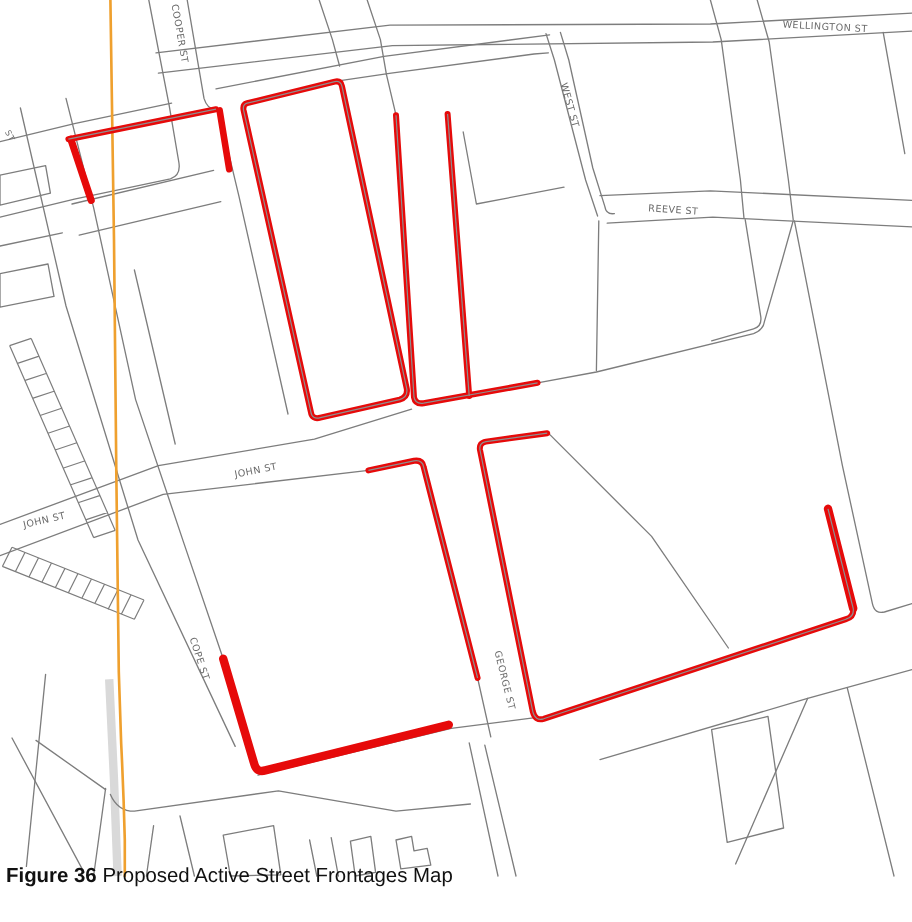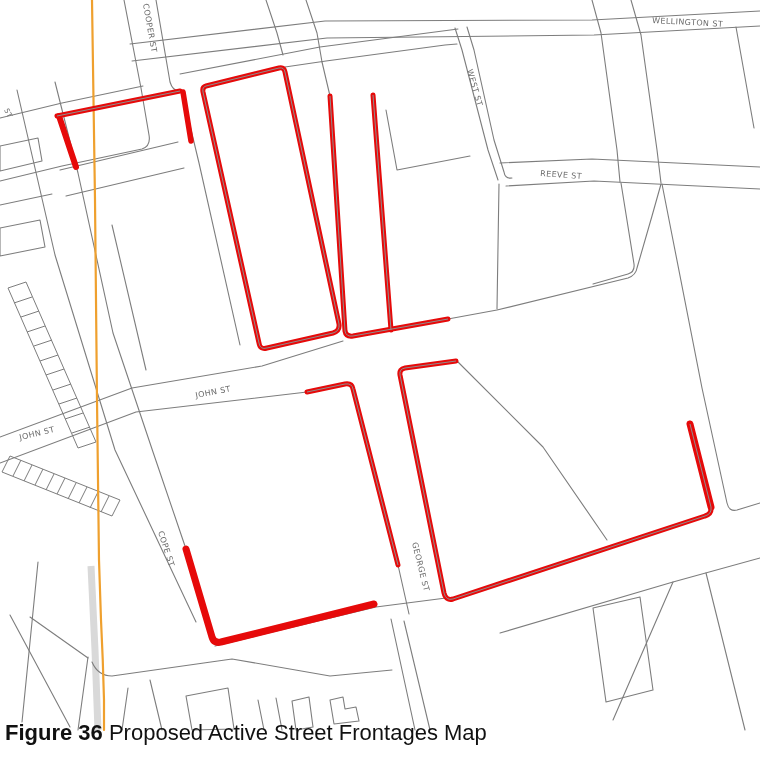--- a/index.html
+++ b/index.html
@@ -1,20 +1,20 @@
 <!DOCTYPE html>
 <html><head>
 <meta charset="utf-8">
 <style>
   html,body{margin:0;padding:0;background:#ffffff;width:760px;height:768px;overflow:hidden;}
   #page{width:760px;height:768px;background:#fff;position:relative;font-family:"Liberation Sans",sans-serif;}
   #map-wrap{position:absolute;left:0;top:0;width:760px;height:732px;background:#fff;}
   svg{display:block;}
   .street-label{font-family:"DejaVu Sans",sans-serif;fill:#6b6b6b;letter-spacing:.4px;}
-  #caption{position:absolute;left:5px;top:720px;width:750px;font-size:22px;color:#111;
+  #caption{position:absolute;left:5px;top:720px;width:750px;font-size:17px;color:#111;
            font-family:"Liberation Sans",sans-serif;}
   #caption .cap-label{font-weight:bold;}
 </style>
 </head>
 <body>
 
 <div id="page">
   <div id="map-wrap">
     <svg id="map-svg" width="760" height="732" viewBox="0 0 760 732">
       <g id="layer-band">

